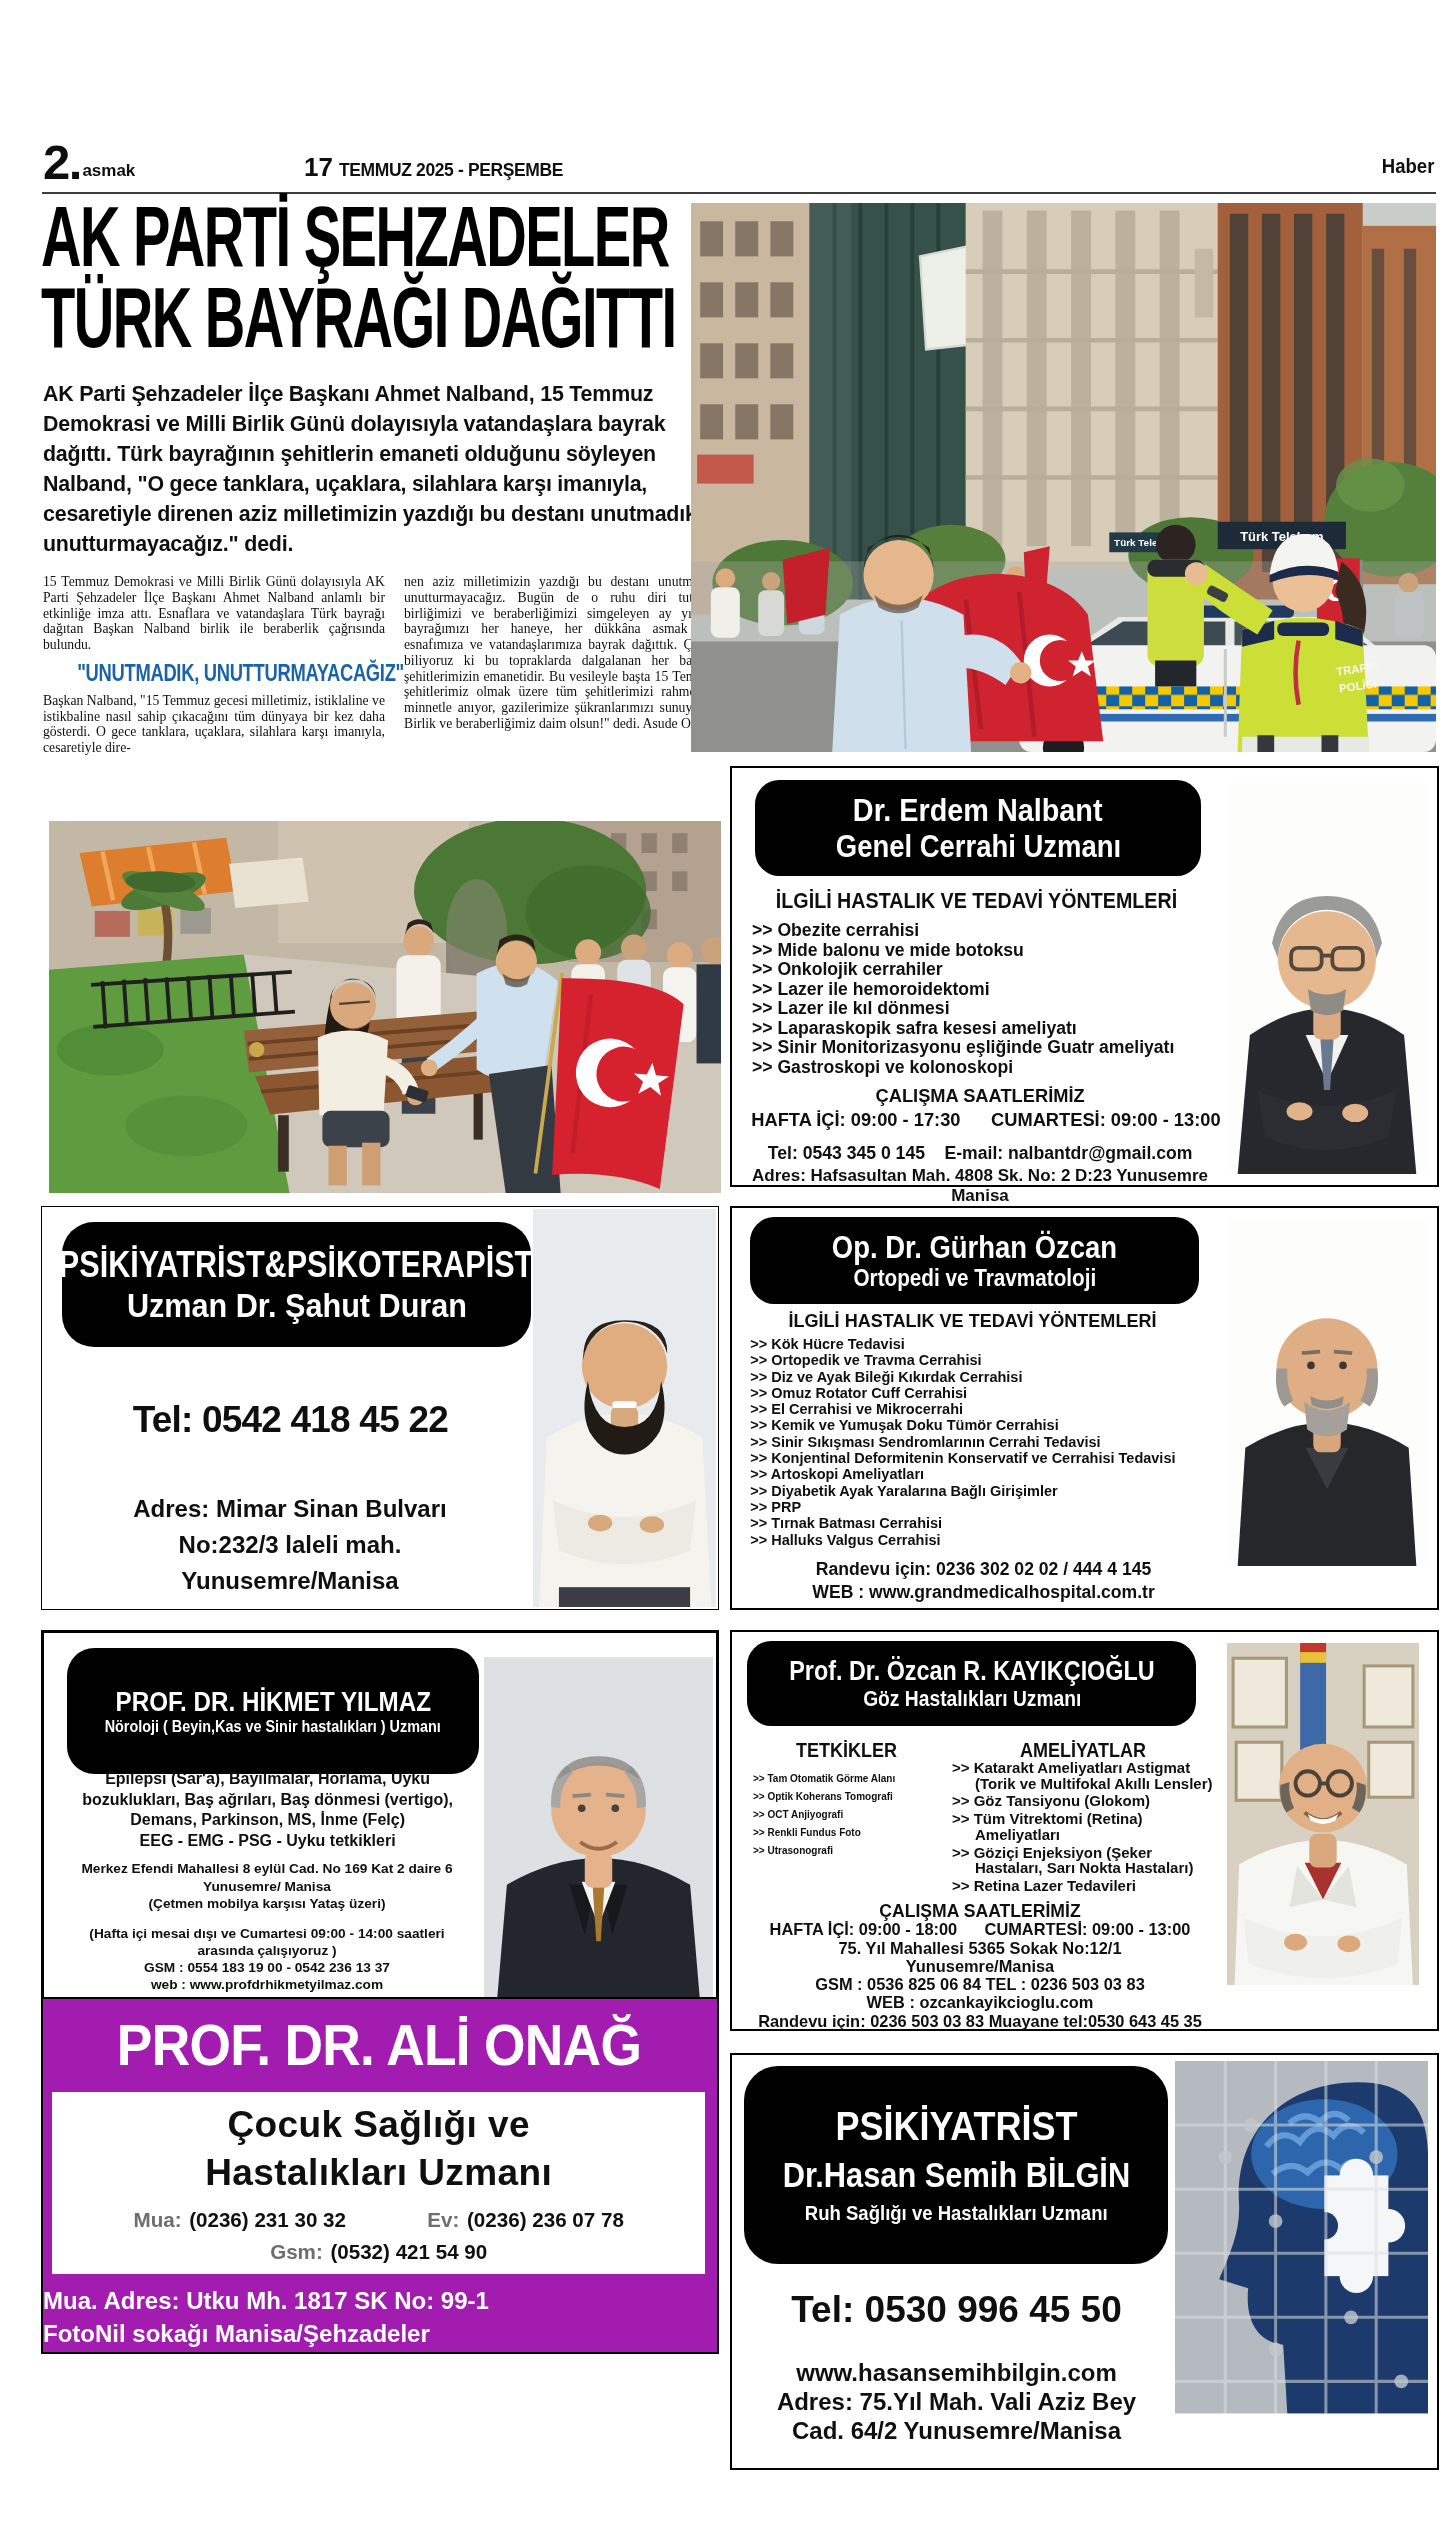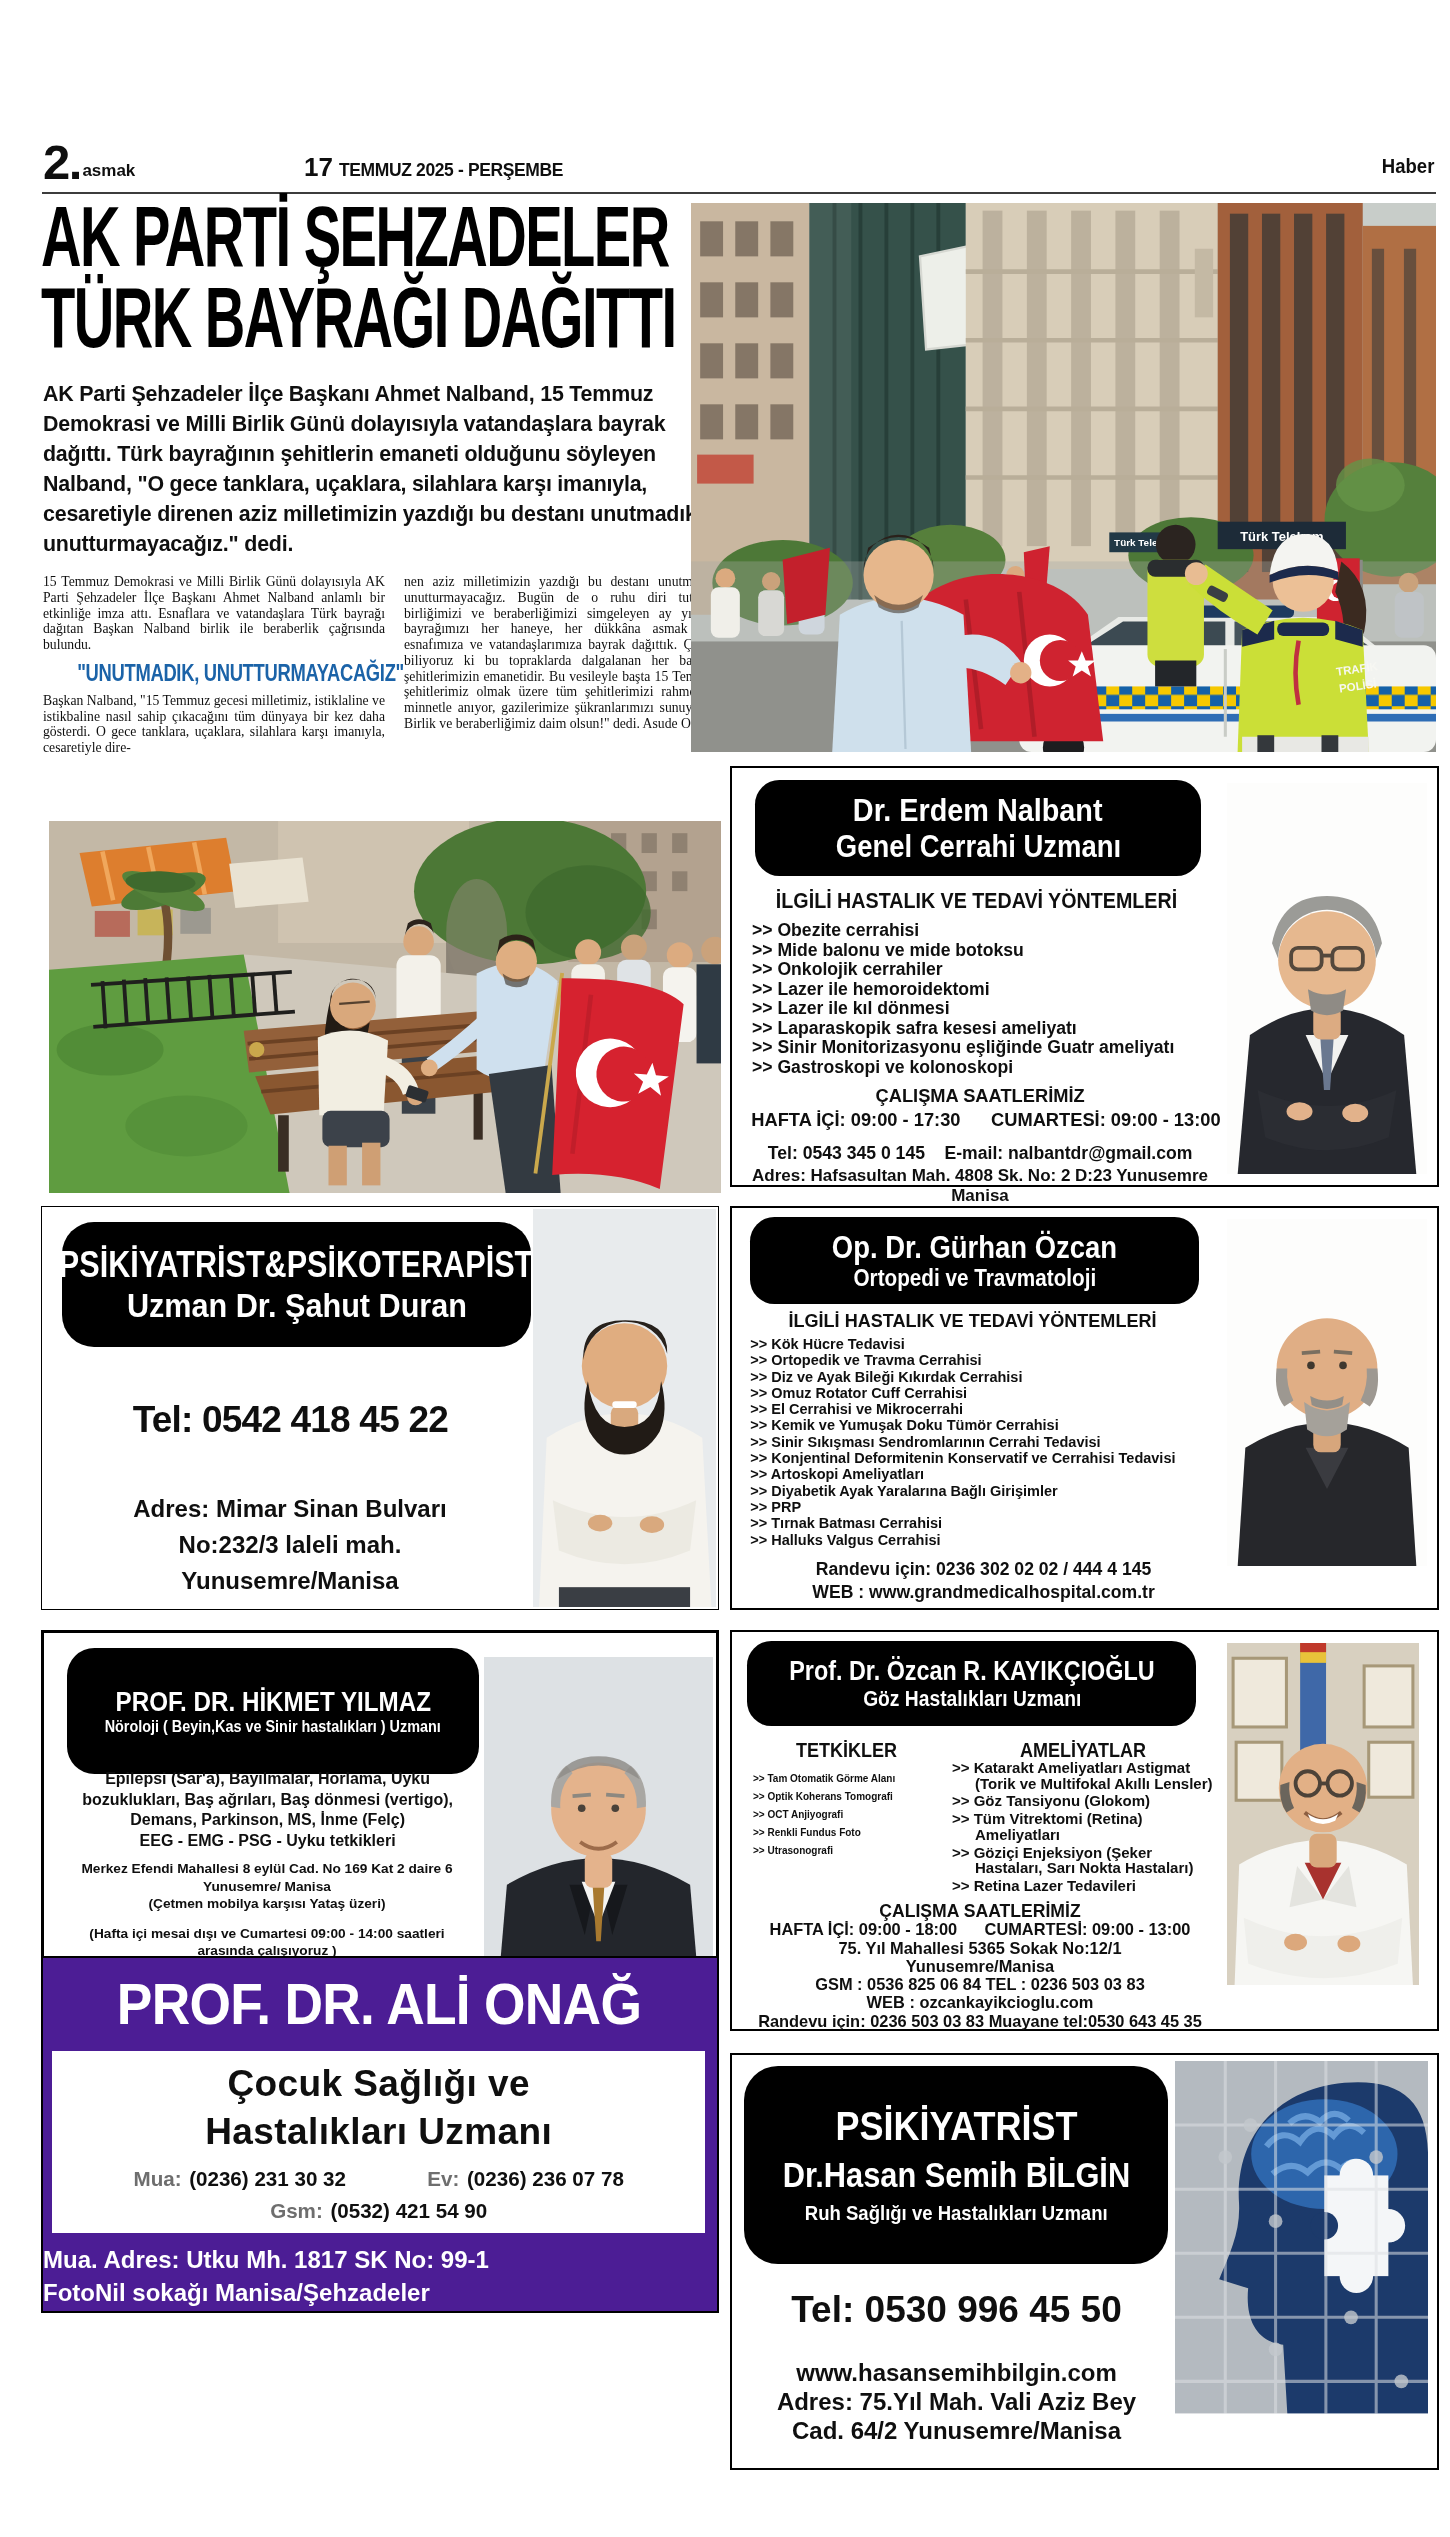--- a/index.html
+++ b/index.html
@@ -100,21 +100,21 @@
   #kay-c2t{position:absolute;left:229px;top:107px;width:244px;text-align:center;font-size:20px;font-weight:800;transform:scaleX(.9);}
   #kay-col1{position:absolute;left:21px;top:139px;width:191px;font-size:10px;font-weight:700;}
   #kay-col2{position:absolute;left:220px;top:128px;width:263px;font-size:15px;font-weight:700;}
   .kitem{padding-left:23px;text-indent:-23px;line-height:15.6px;margin-bottom:2.3px;}
   #kay-mid{position:absolute;left:0;top:270px;width:496px;text-align:center;font-weight:800;}
   #kay-mid div{line-height:18.3px;font-size:16.4px;}
   #kay-mid .first{font-size:17.6px;}
   #kay-photo{position:absolute;left:495px;top:10.7px;width:192px;height:342px;}
 
   
-  #ad-onag{left:41px;top:1956px;width:678px;height:357px;background:#4c1d95;border-color:#000;}
+  #ad-onag{left:41px;top:1997px;width:678px;height:357px;background:#a21caf;border-color:#000;}
   #onag-title{position:absolute;left:0;top:12.2px;width:672px;text-align:center;color:#fff;
         font-size:58px;font-weight:900;letter-spacing:-0.8px;transform:scaleX(.92);transform-origin:center top;white-space:nowrap;}
   #onag-panel{position:absolute;left:9.2px;top:93px;width:653px;height:182px;background:#fff;}
   .onag-sub{width:100%;text-align:center;font-weight:800;font-size:37px;letter-spacing:0.4px;}
   #onag-sub1{position:absolute;top:12.2px;}
   #onag-sub2{position:absolute;top:60px;}
   #onag-phones{position:absolute;top:116px;left:0;width:100%;display:flex;justify-content:space-evenly;
         font-size:20.6px;font-weight:800;}
   #onag-gsm{position:absolute;top:148px;left:0;width:100%;text-align:center;font-size:20.6px;font-weight:800;}
   .plabel{color:#6e6e6e;margin-right:7.6px;font-weight:800;}

